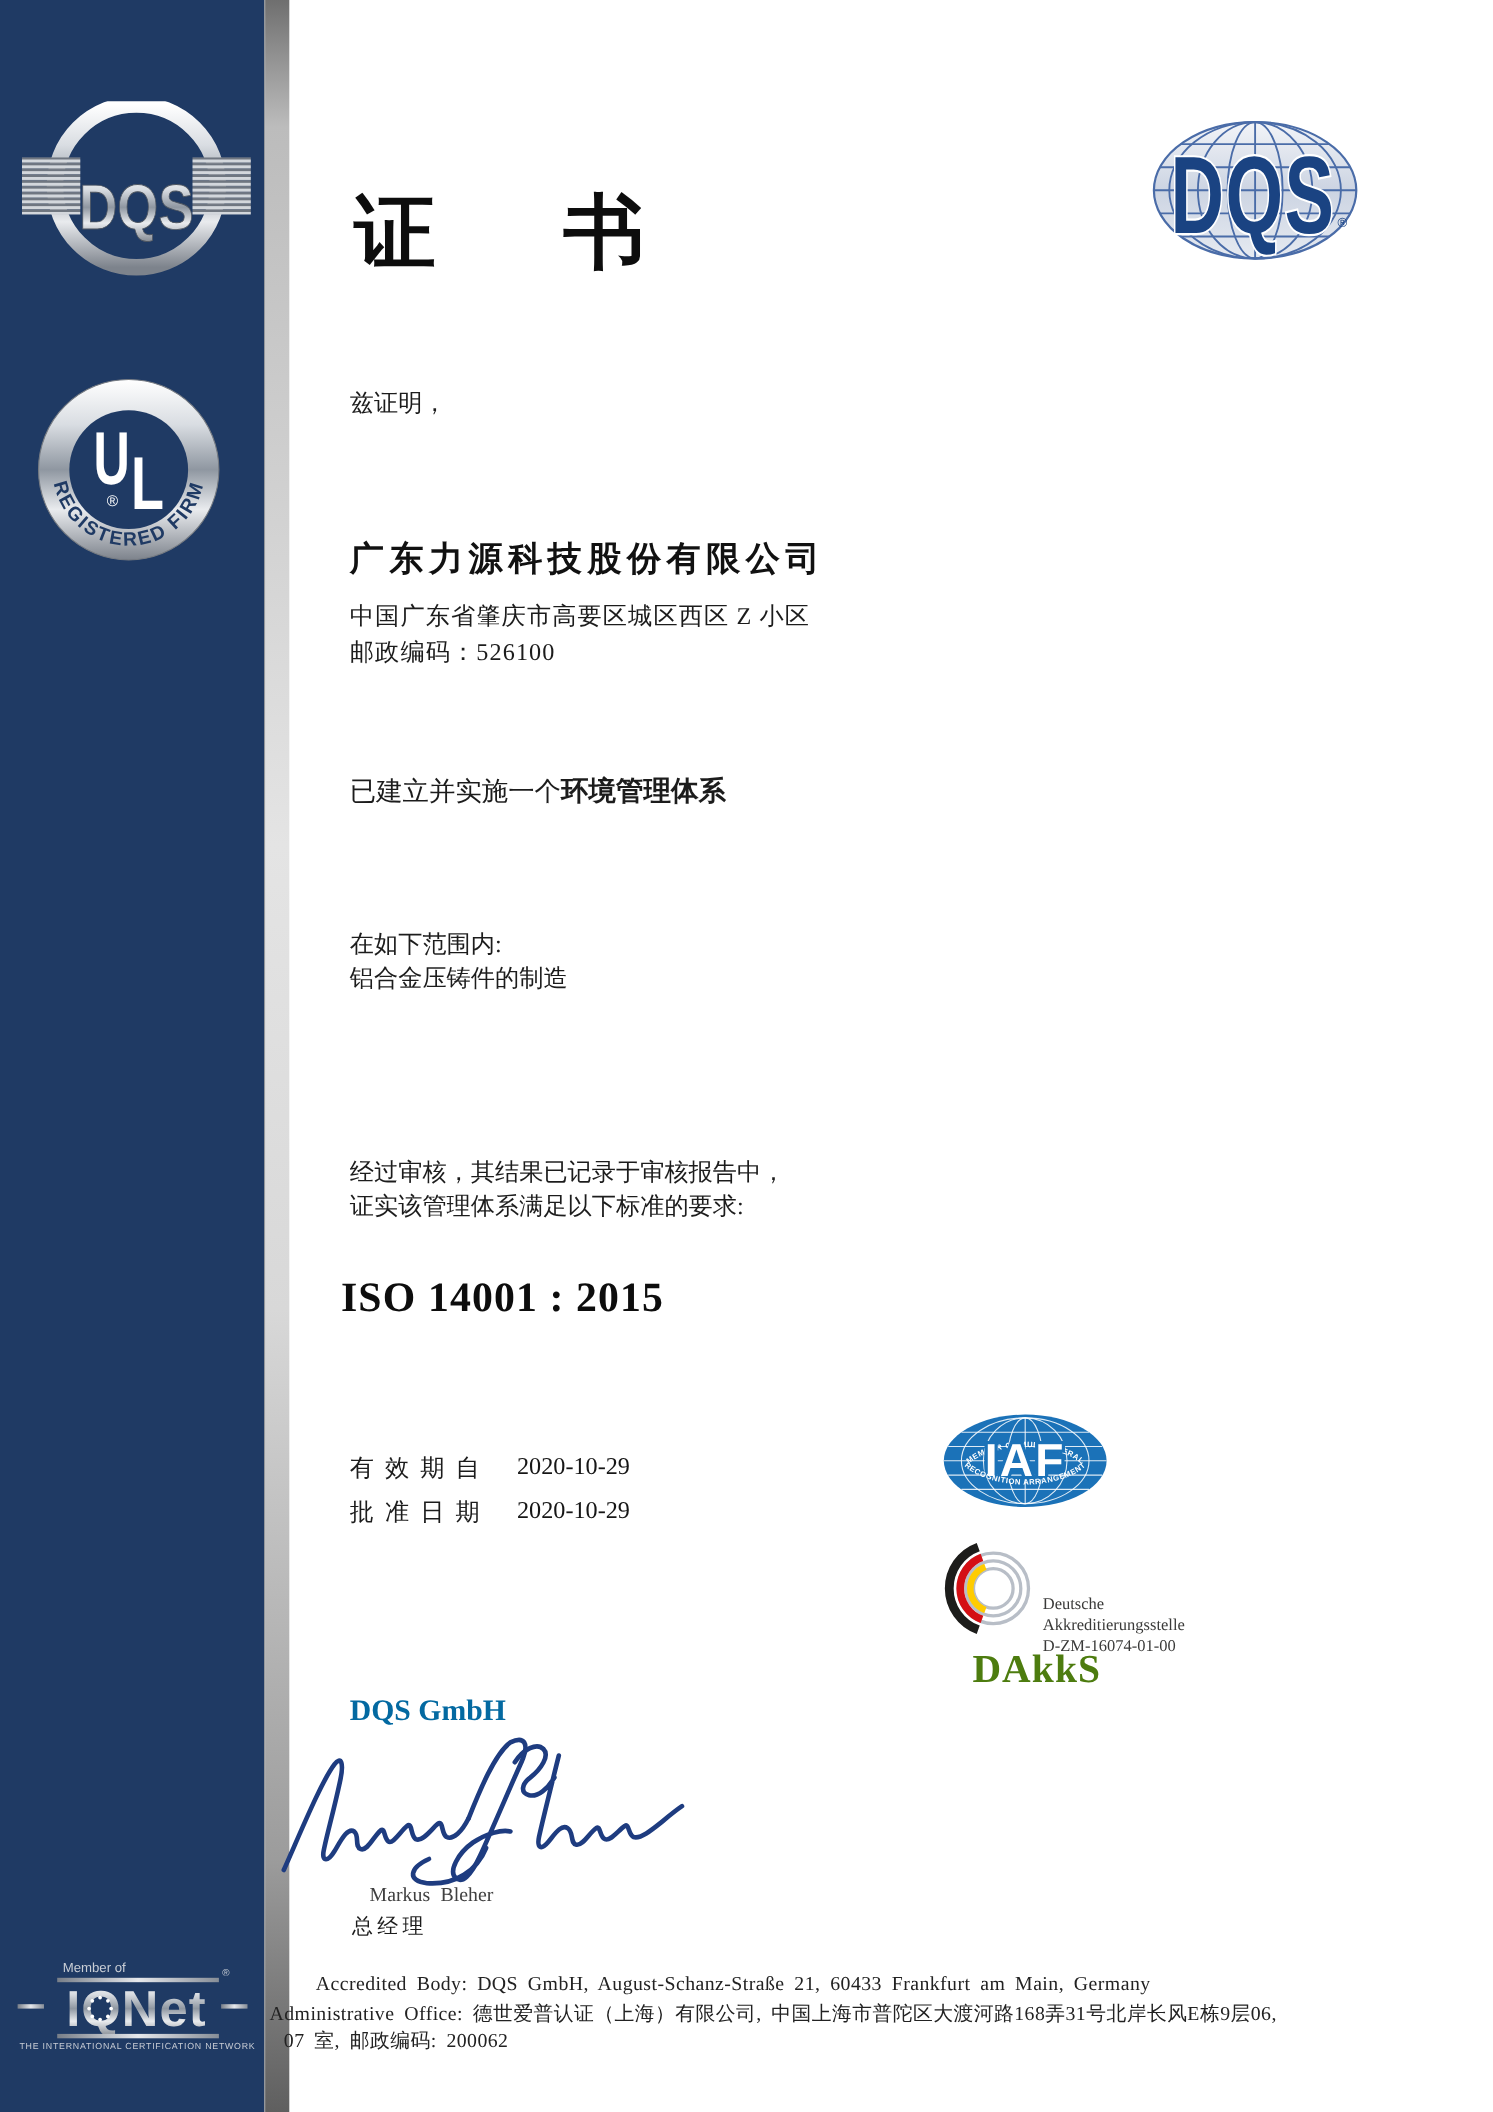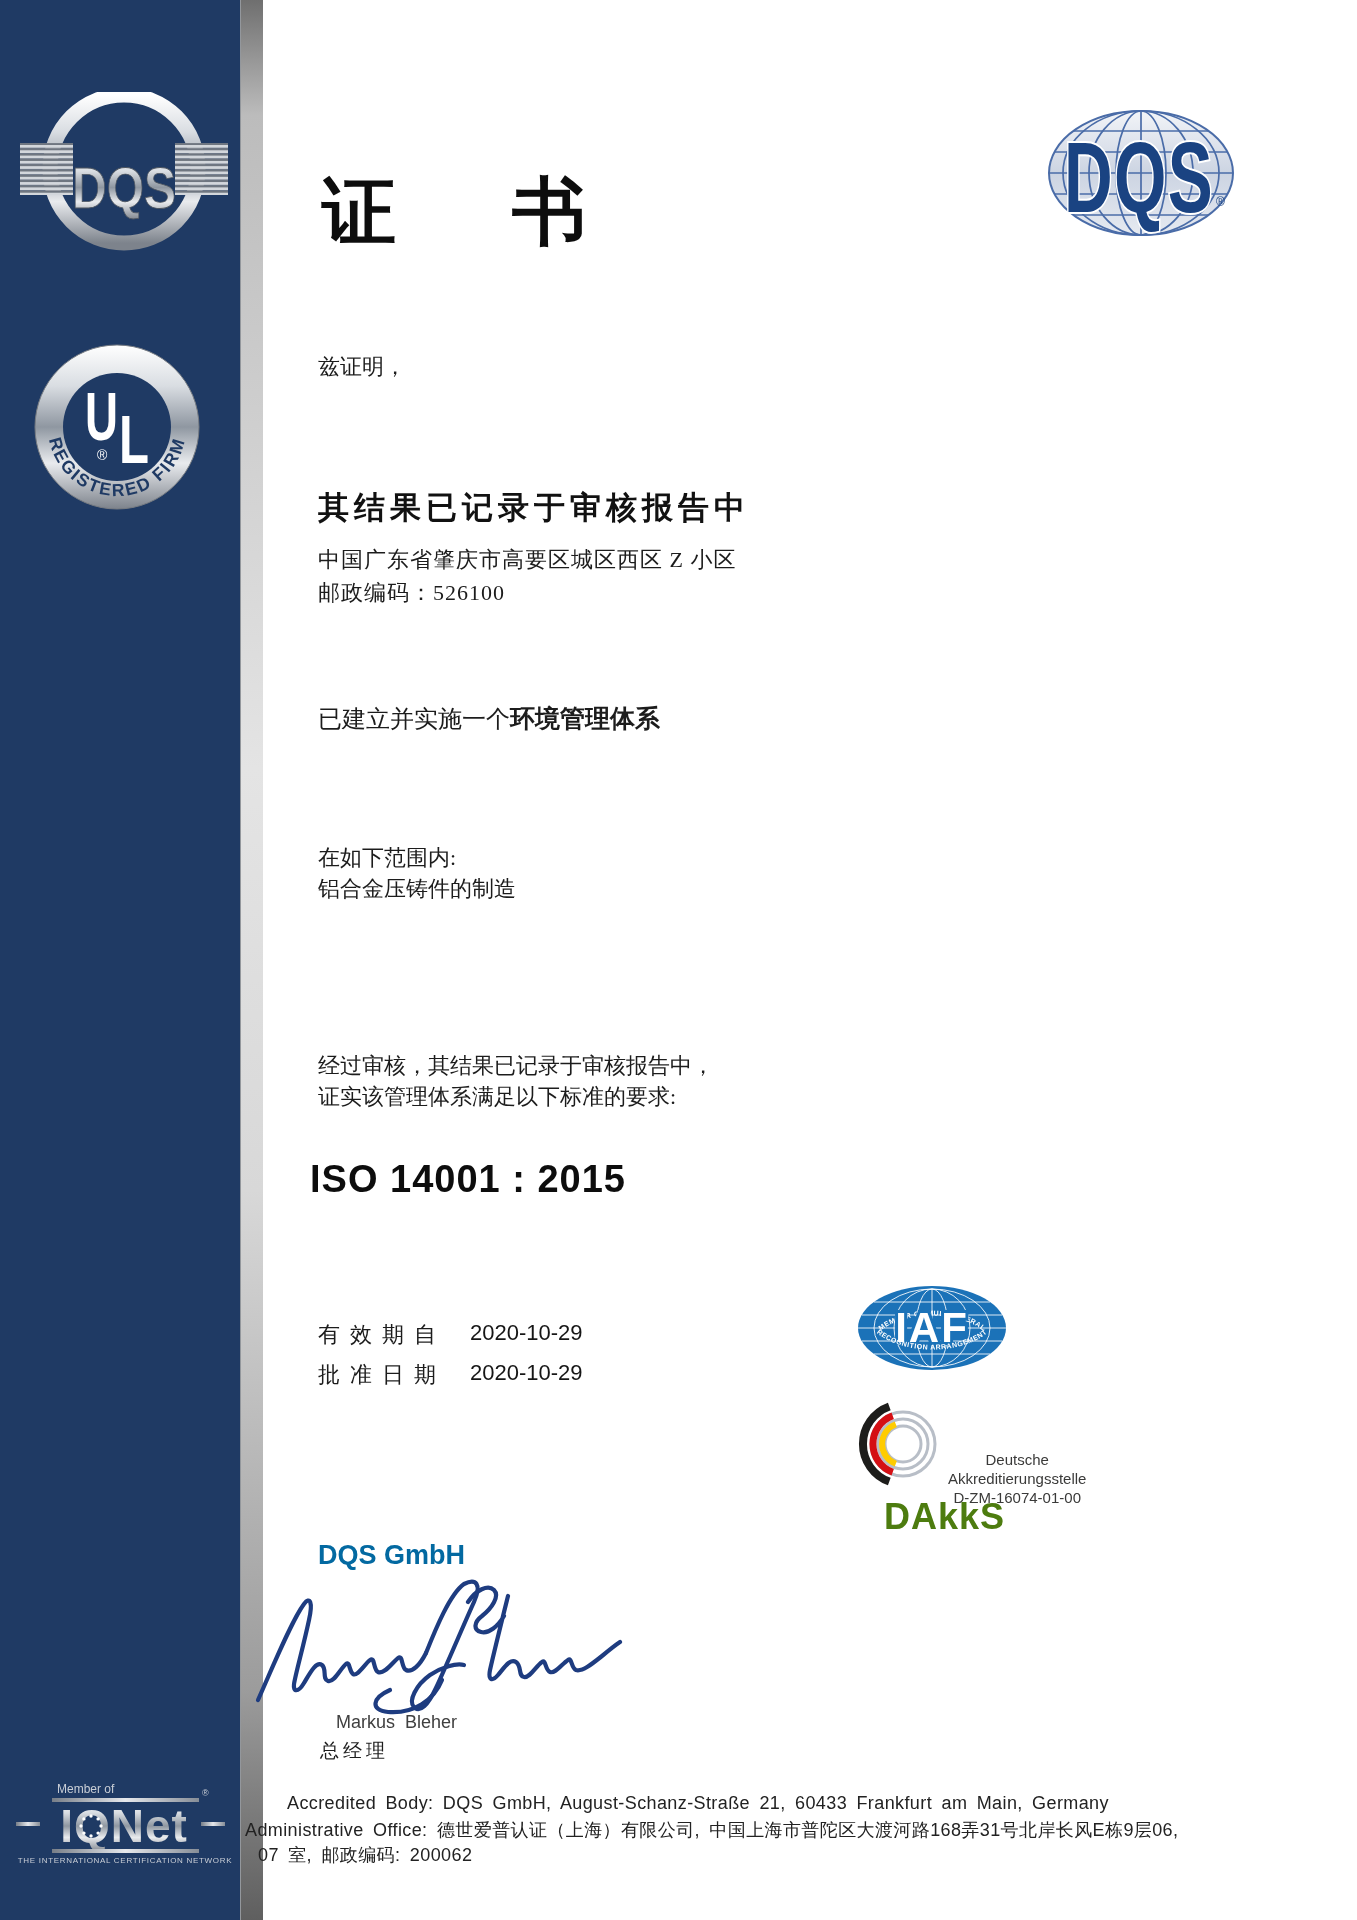--- a/index.html
+++ b/index.html
@@ -1,19 +1,19 @@
 <!DOCTYPE html>
 <html><head>
 <meta charset="utf-8">
 <style>
   html,body{margin:0;padding:0;background:#ffffff;}
   #page{position:relative;width:1357px;height:1920px;background:#ffffff;overflow:hidden;
         font-family:"Liberation Serif","DejaVu Serif",serif;color:#1c1c1c;}
   .abs{position:absolute;}
-  .sans{font-family:Liberation Sans, sans-serif;text-align:center;}
+  .sans{font-family:Liberation Serif, serif;}
 
   .sidebar{position:absolute;left:0;top:0;width:240px;height:1920px;background:#1f3a64;}
   .silver-edge{position:absolute;left:240px;top:0;width:22px;height:1920px;
      background:linear-gradient(180deg,#6f6f6f 0%,#bcbcbc 6%,#e4e4e4 40%,#d8d8d8 62%,#9c9c9c 88%,#5f5f5f 100%);
      border-left:1px solid #93979c;}
 
   .dqs-emblem{left:18px;top:92px;}
   .ul-logo{left:33px;top:342px;}
   .iqnet-logo{left:8px;top:1770px;}
 
@@ -150,21 +150,21 @@
           <ellipse cx="97" cy="67" rx="52" ry="62"></ellipse>
         <ellipse cx="97" cy="67" rx="78" ry="62"></ellipse>
           <line x1="97" y1="5" x2="97" y2="129"></line>
       </g>
       <text x="95" y="106" text-anchor="middle" font-size="100" font-weight="bold" letter-spacing="2" textLength="150" lengthAdjust="spacingAndGlyphs" fill="#1a4382" stroke="#ffffff" stroke-width="4" paint-order="stroke" font-family="&quot;Liberation Sans&quot;,&quot;DejaVu Sans&quot;,sans-serif">DQS</text>
       <text x="172" y="100" font-size="12" fill="#1a4382" font-family="&quot;Liberation Sans&quot;,&quot;DejaVu Sans&quot;,sans-serif">®</text>
     </svg>
 
     <div class="abs intro">兹证明，</div>
 
-    <div class="abs company-name">其结果已记录于审核报告中</div>
+    <div class="abs company-name">广东力源科技股份有限公司</div>
     <div class="abs company-address">中国广东省肇庆市高要区城区西区 Z 小区</div>
     <div class="abs company-postal">邮政编码：526100</div>
 
     <div class="abs statement"><span>已建立并实施一个</span><span class="ms">环境管理体系</span></div>
 
     <div class="abs scope">
       <div>在如下范围内:</div>
       <div>铝合金压铸件的制造</div>
     </div>
 

